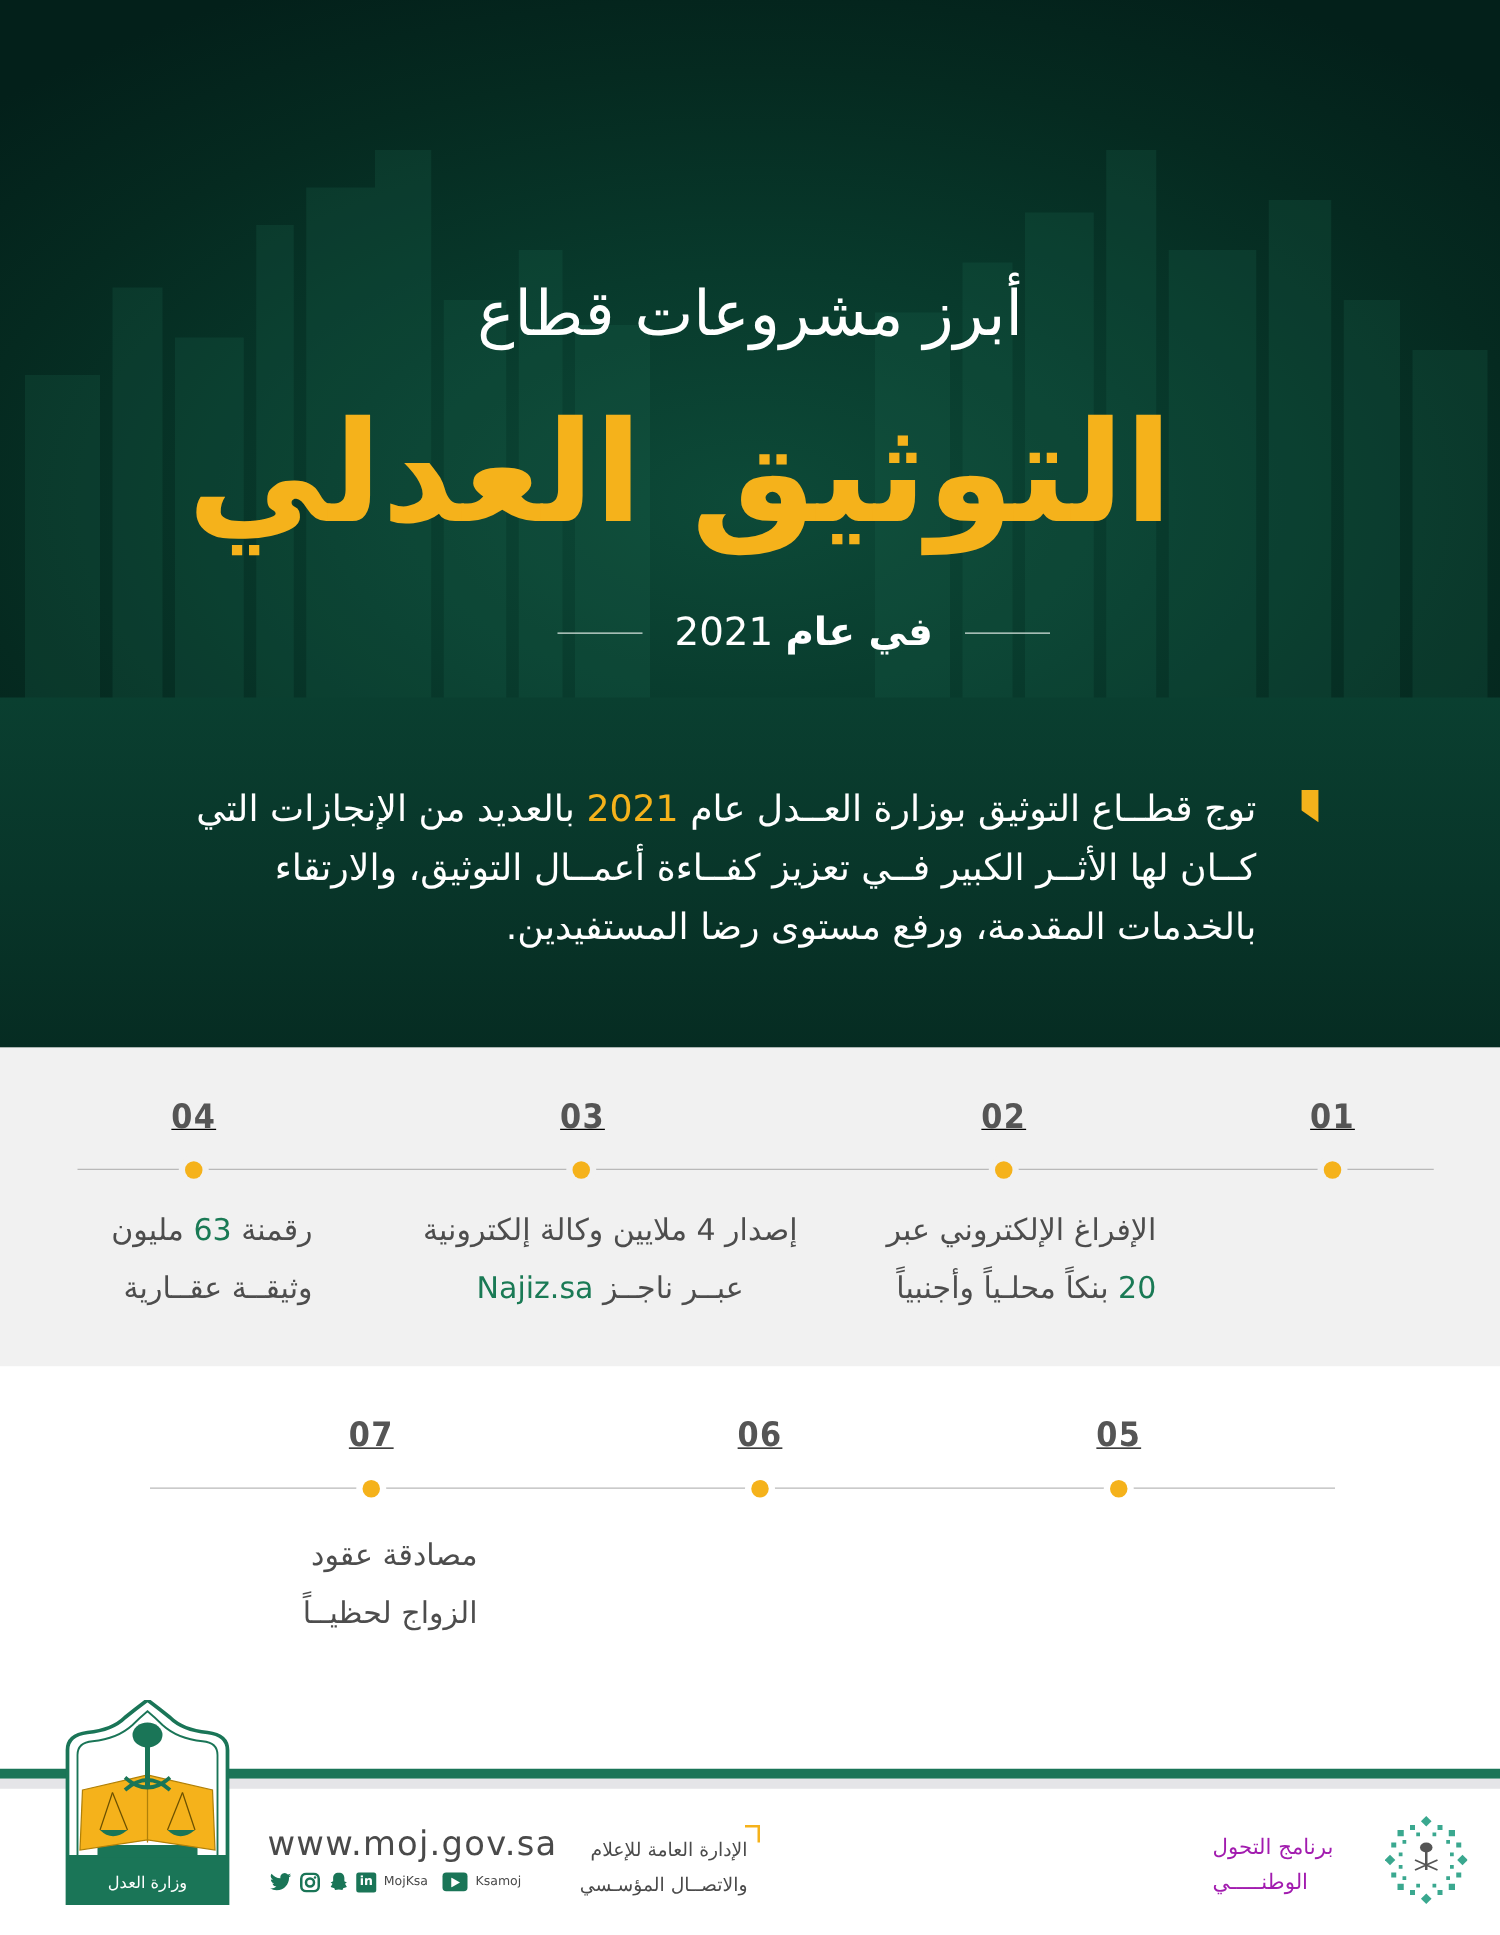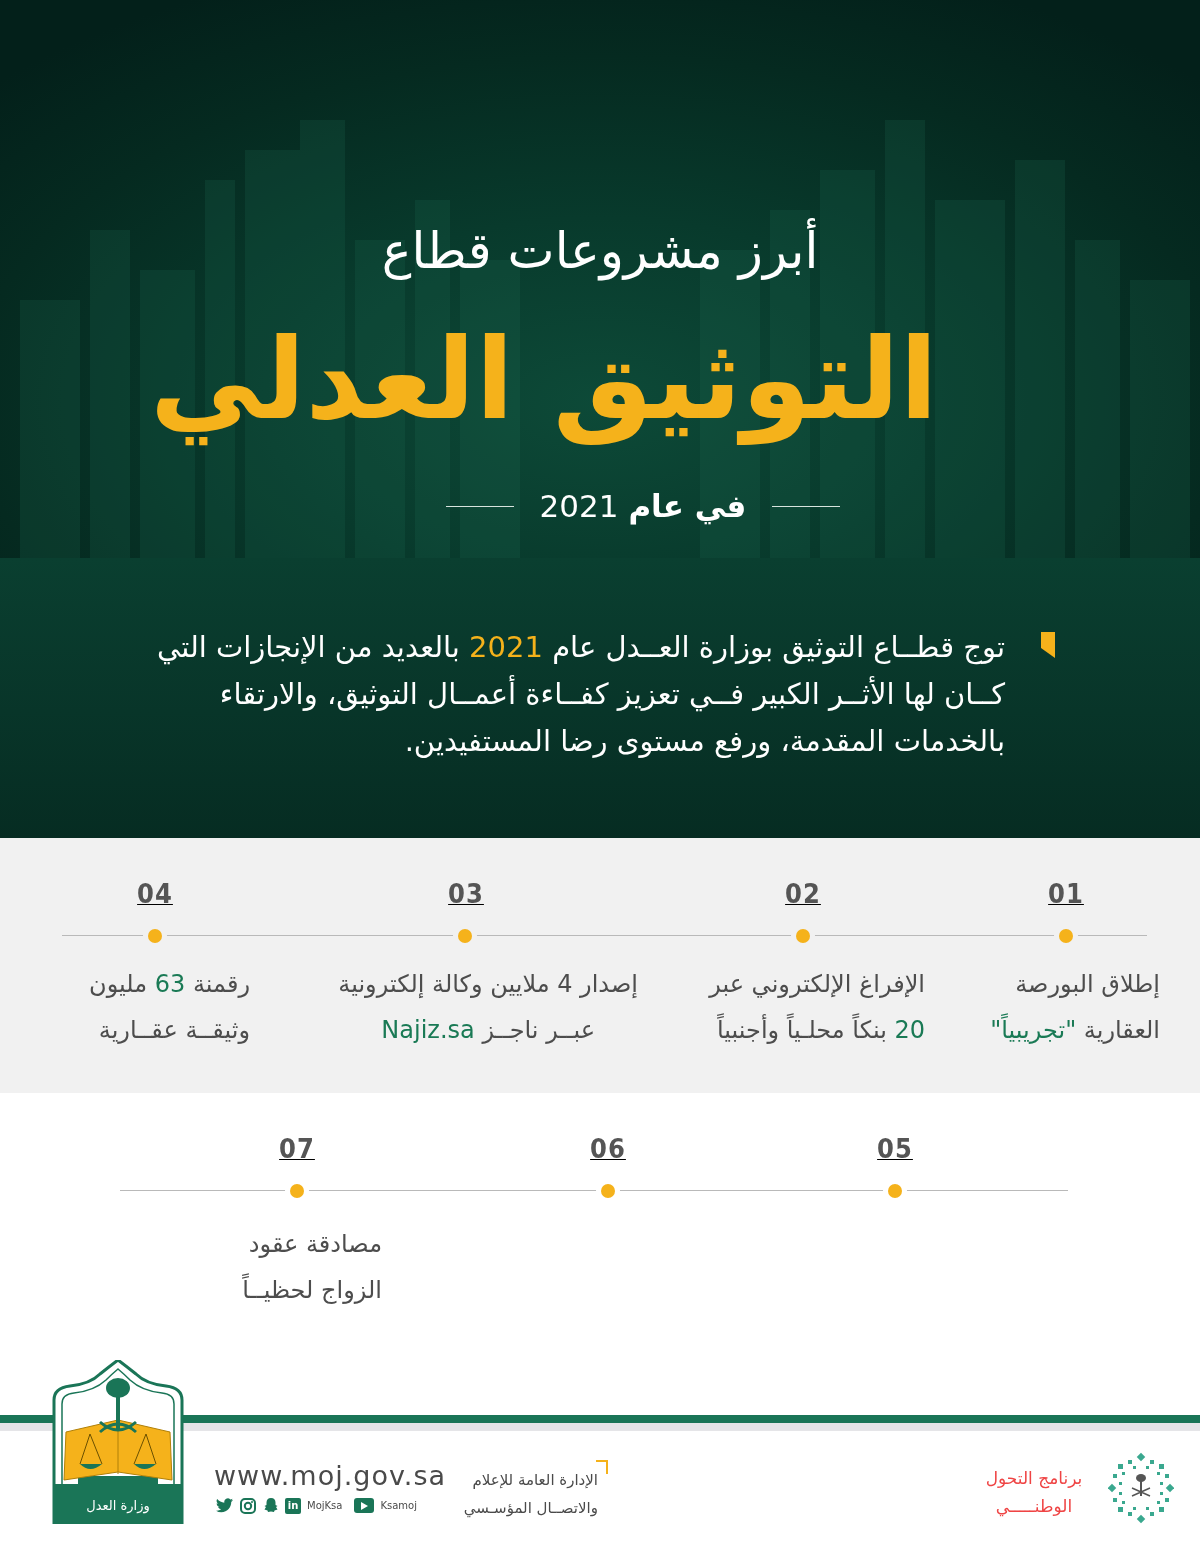--- a/index.html
+++ b/index.html
@@ -60,21 +60,21 @@
   .website { position: absolute; left: 214px; top: 1460px; font-size: 27px; color: #4a4a4a; font-family: "DejaVu Sans", sans-serif; letter-spacing: 1px; }
   .socials { position: absolute; left: 216px; top: 1497px; display: flex; align-items: center; gap: 6px; }
   .soc { width: 17px; height: 17px; display: inline-flex; align-items: center; justify-content: center; color: #1a7557; }
   .soc-label { font-size: 10px; color: #4a4a4a; margin-right: 6px; }
   .yt { width: 20px; height: 15px; background: #1a7557; border-radius: 3px; display: inline-flex; align-items: center; justify-content: center; }
   .li { width: 16px; height: 16px; background: #1a7557; border-radius: 2px; color: #fff; font-size: 10px; font-weight: bold; display: inline-flex; align-items: center; justify-content: center; }
 
   .dept { position: absolute; left: 440px; top: 1466px; width: 158px; direction: rtl; text-align: right; color: #4a4a4a; font-size: 15px; line-height: 28px; }
   .dept-corner { position: absolute; left: 596px; top: 1460px; width: 12px; height: 14px; border-top: 2px solid #f5b21b; border-right: 2px solid #f5b21b; }
 
-  .ntp-text { position: absolute; left: 970px; top: 1464px; width: 128px; direction: rtl; text-align: center; color: #ef4444; font-size: 17px; line-height: 28px; }
+  .ntp-text { position: absolute; left: 970px; top: 1464px; width: 128px; direction: rtl; text-align: left; color: #a21caf; font-size: 17px; line-height: 28px; }
   .ntp-logo { position: absolute; left: 1108px; top: 1452px; width: 66px; height: 72px; }
 </style>
 </head>
 <body>
 
 <div class="hero">
   <svg class="skyline" viewBox="0 0 1200 560" preserveAspectRatio="none">
     <g fill="#1d6a52">
       <rect x="20" y="300" width="60" height="260"></rect>
         <rect x="90" y="230" width="40" height="330"></rect>
@@ -114,24 +114,20 @@
   </div>
 </div>
 
 <div class="grey-band"></div>
 
 <div class="timeline" style="top:838px;height:255px;">
   <div class="line" style="left:62px;width:1085px;top:97px;"></div>
 
   <div class="step" style="left:1026px;top:40px;width:80px;"><span class="num">01</span></div>
   <div class="dot" style="left:1059px;top:91px;color:#f1f1f1;"></div>
-  <div class="step-text" style="right:40px;top:123px;">
-    <div>إطلاق البورصة</div>
-    <div><span>العقارية</span> <span class="g">"تجريبياً"</span></div>
-  </div>
 
   <div class="step" style="left:763px;top:40px;width:80px;"><span class="num">02</span></div>
   <div class="dot" style="left:796px;top:91px;color:#f1f1f1;"></div>
   <div class="step-text" style="right:275px;top:123px;">
     <div>الإفراغ الإلكتروني عبر</div>
     <div><span class="g">20</span> <span>بنكاً محلـياً وأجنبياً</span></div>
   </div>
 
   <div class="step" style="left:426px;top:40px;width:80px;"><span class="num">03</span></div>
   <div class="dot" style="left:458px;top:91px;color:#f1f1f1;"></div>

